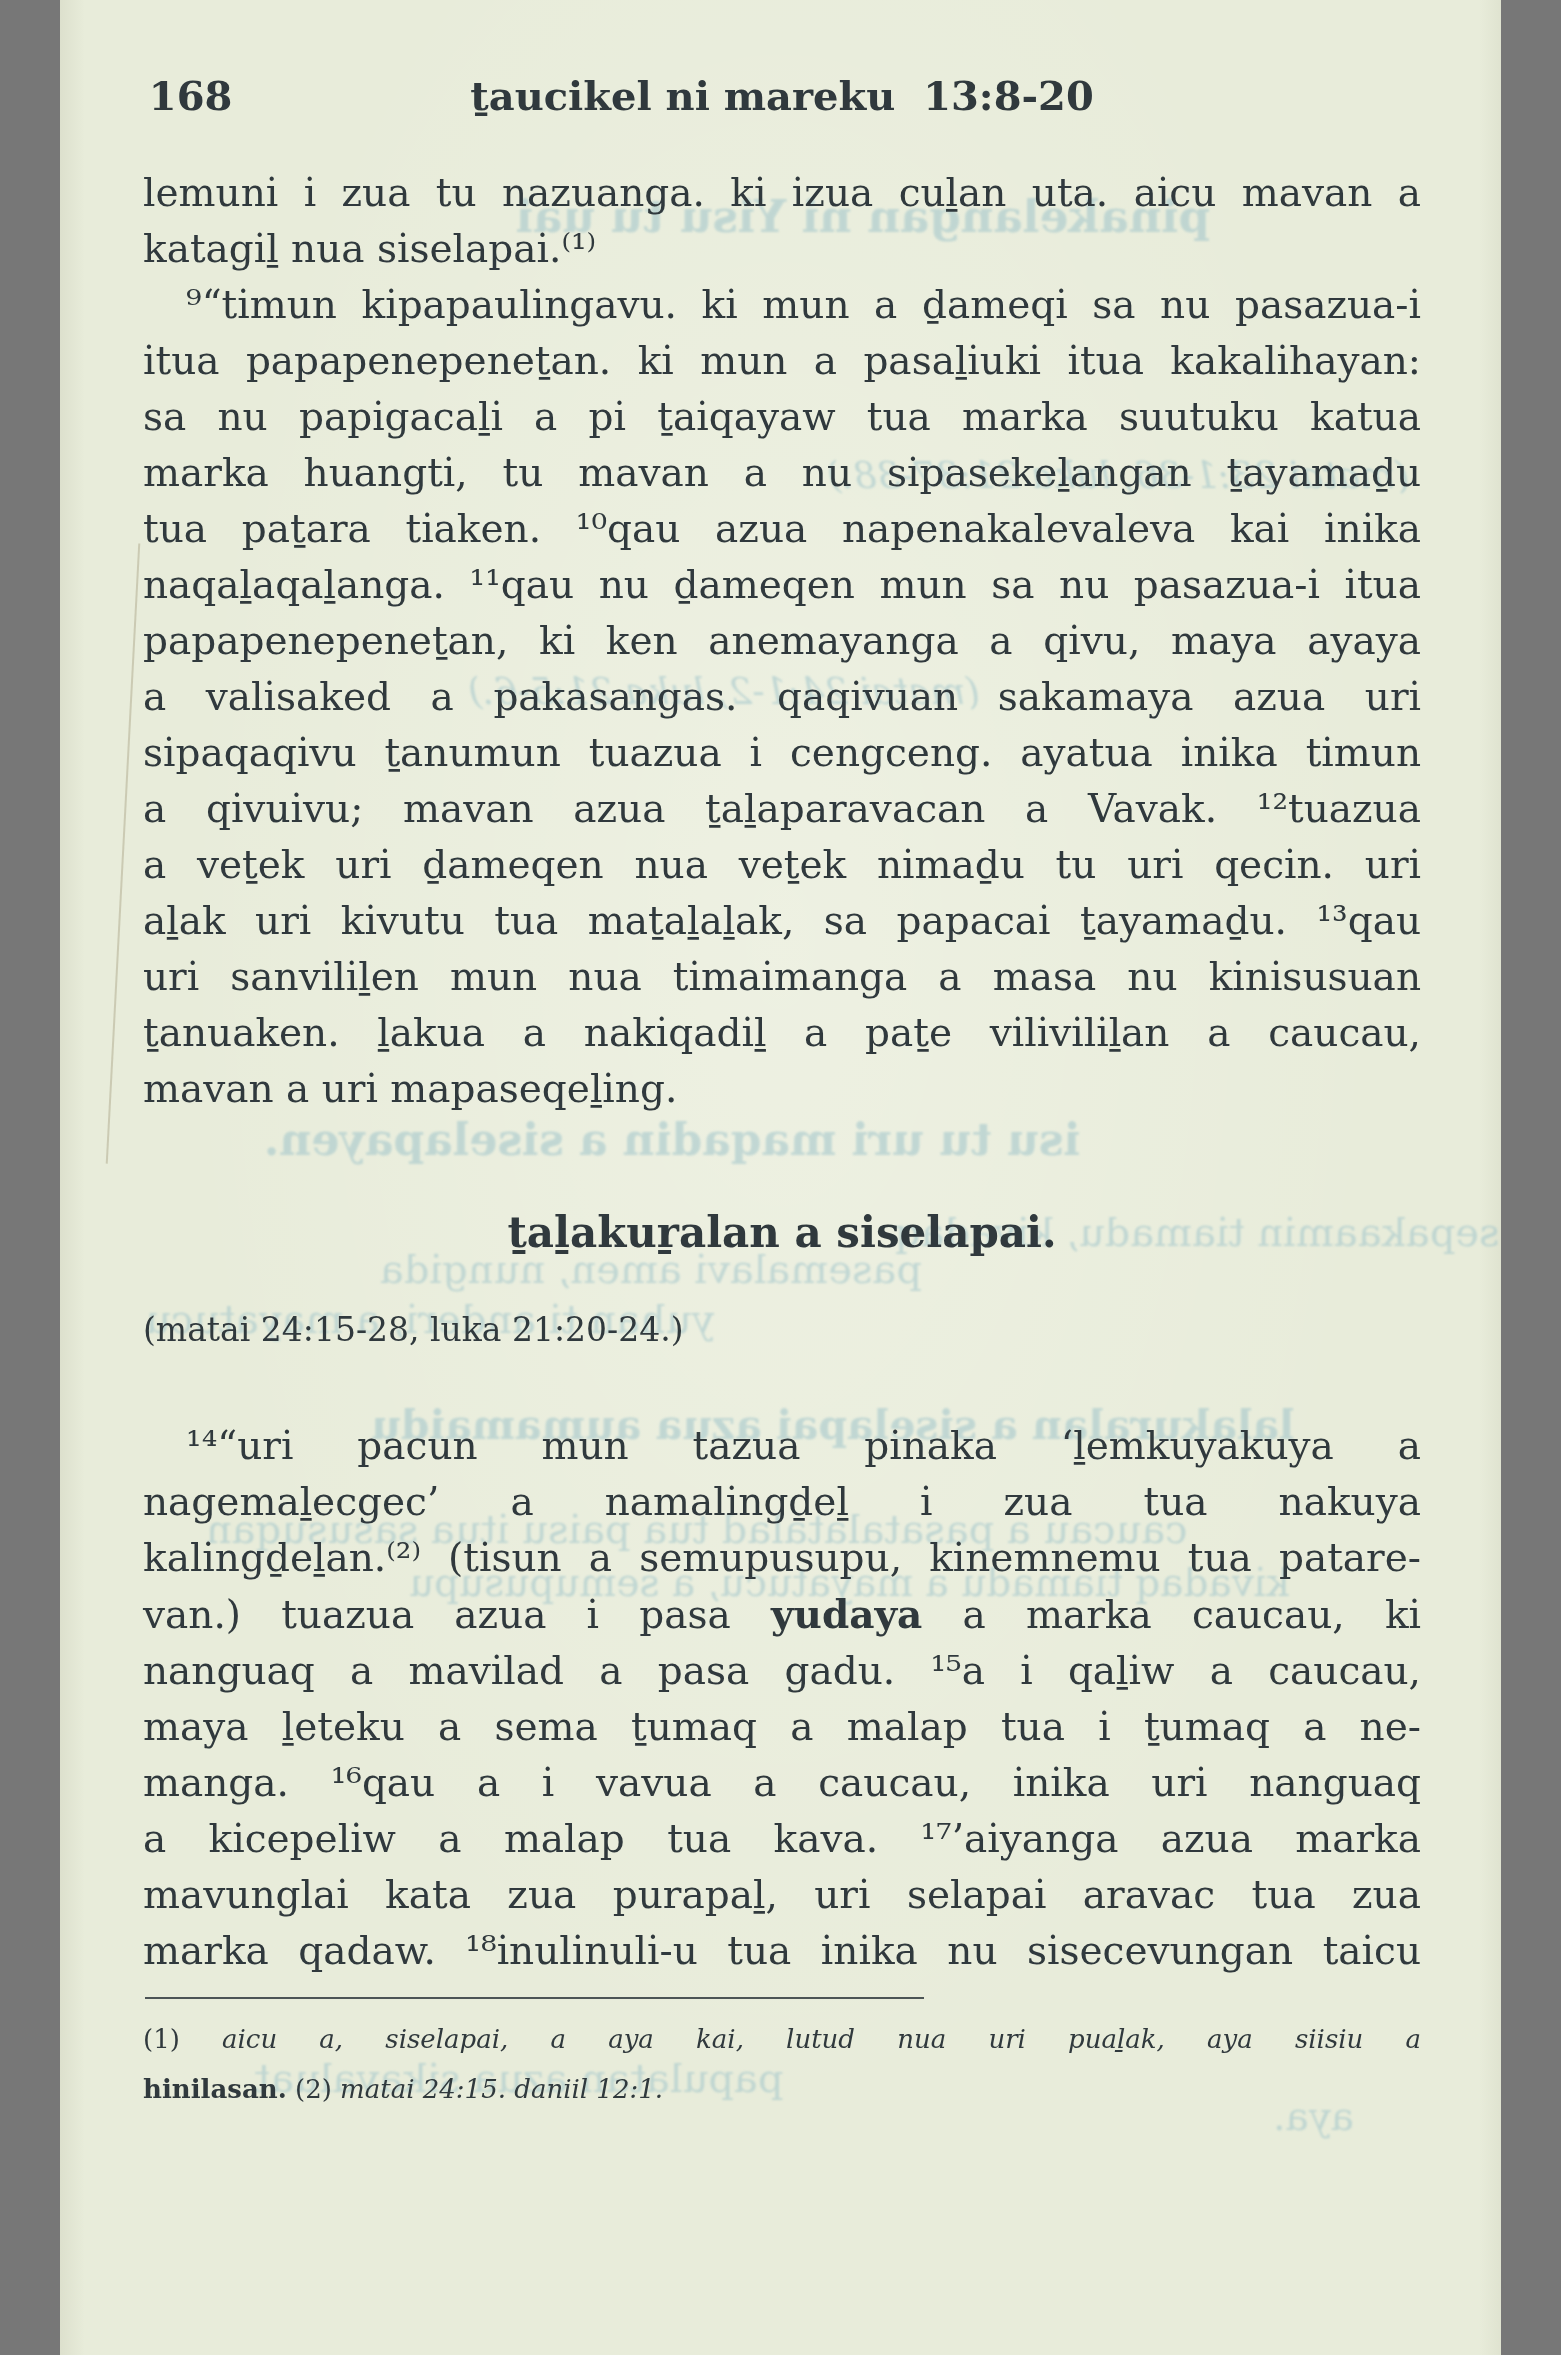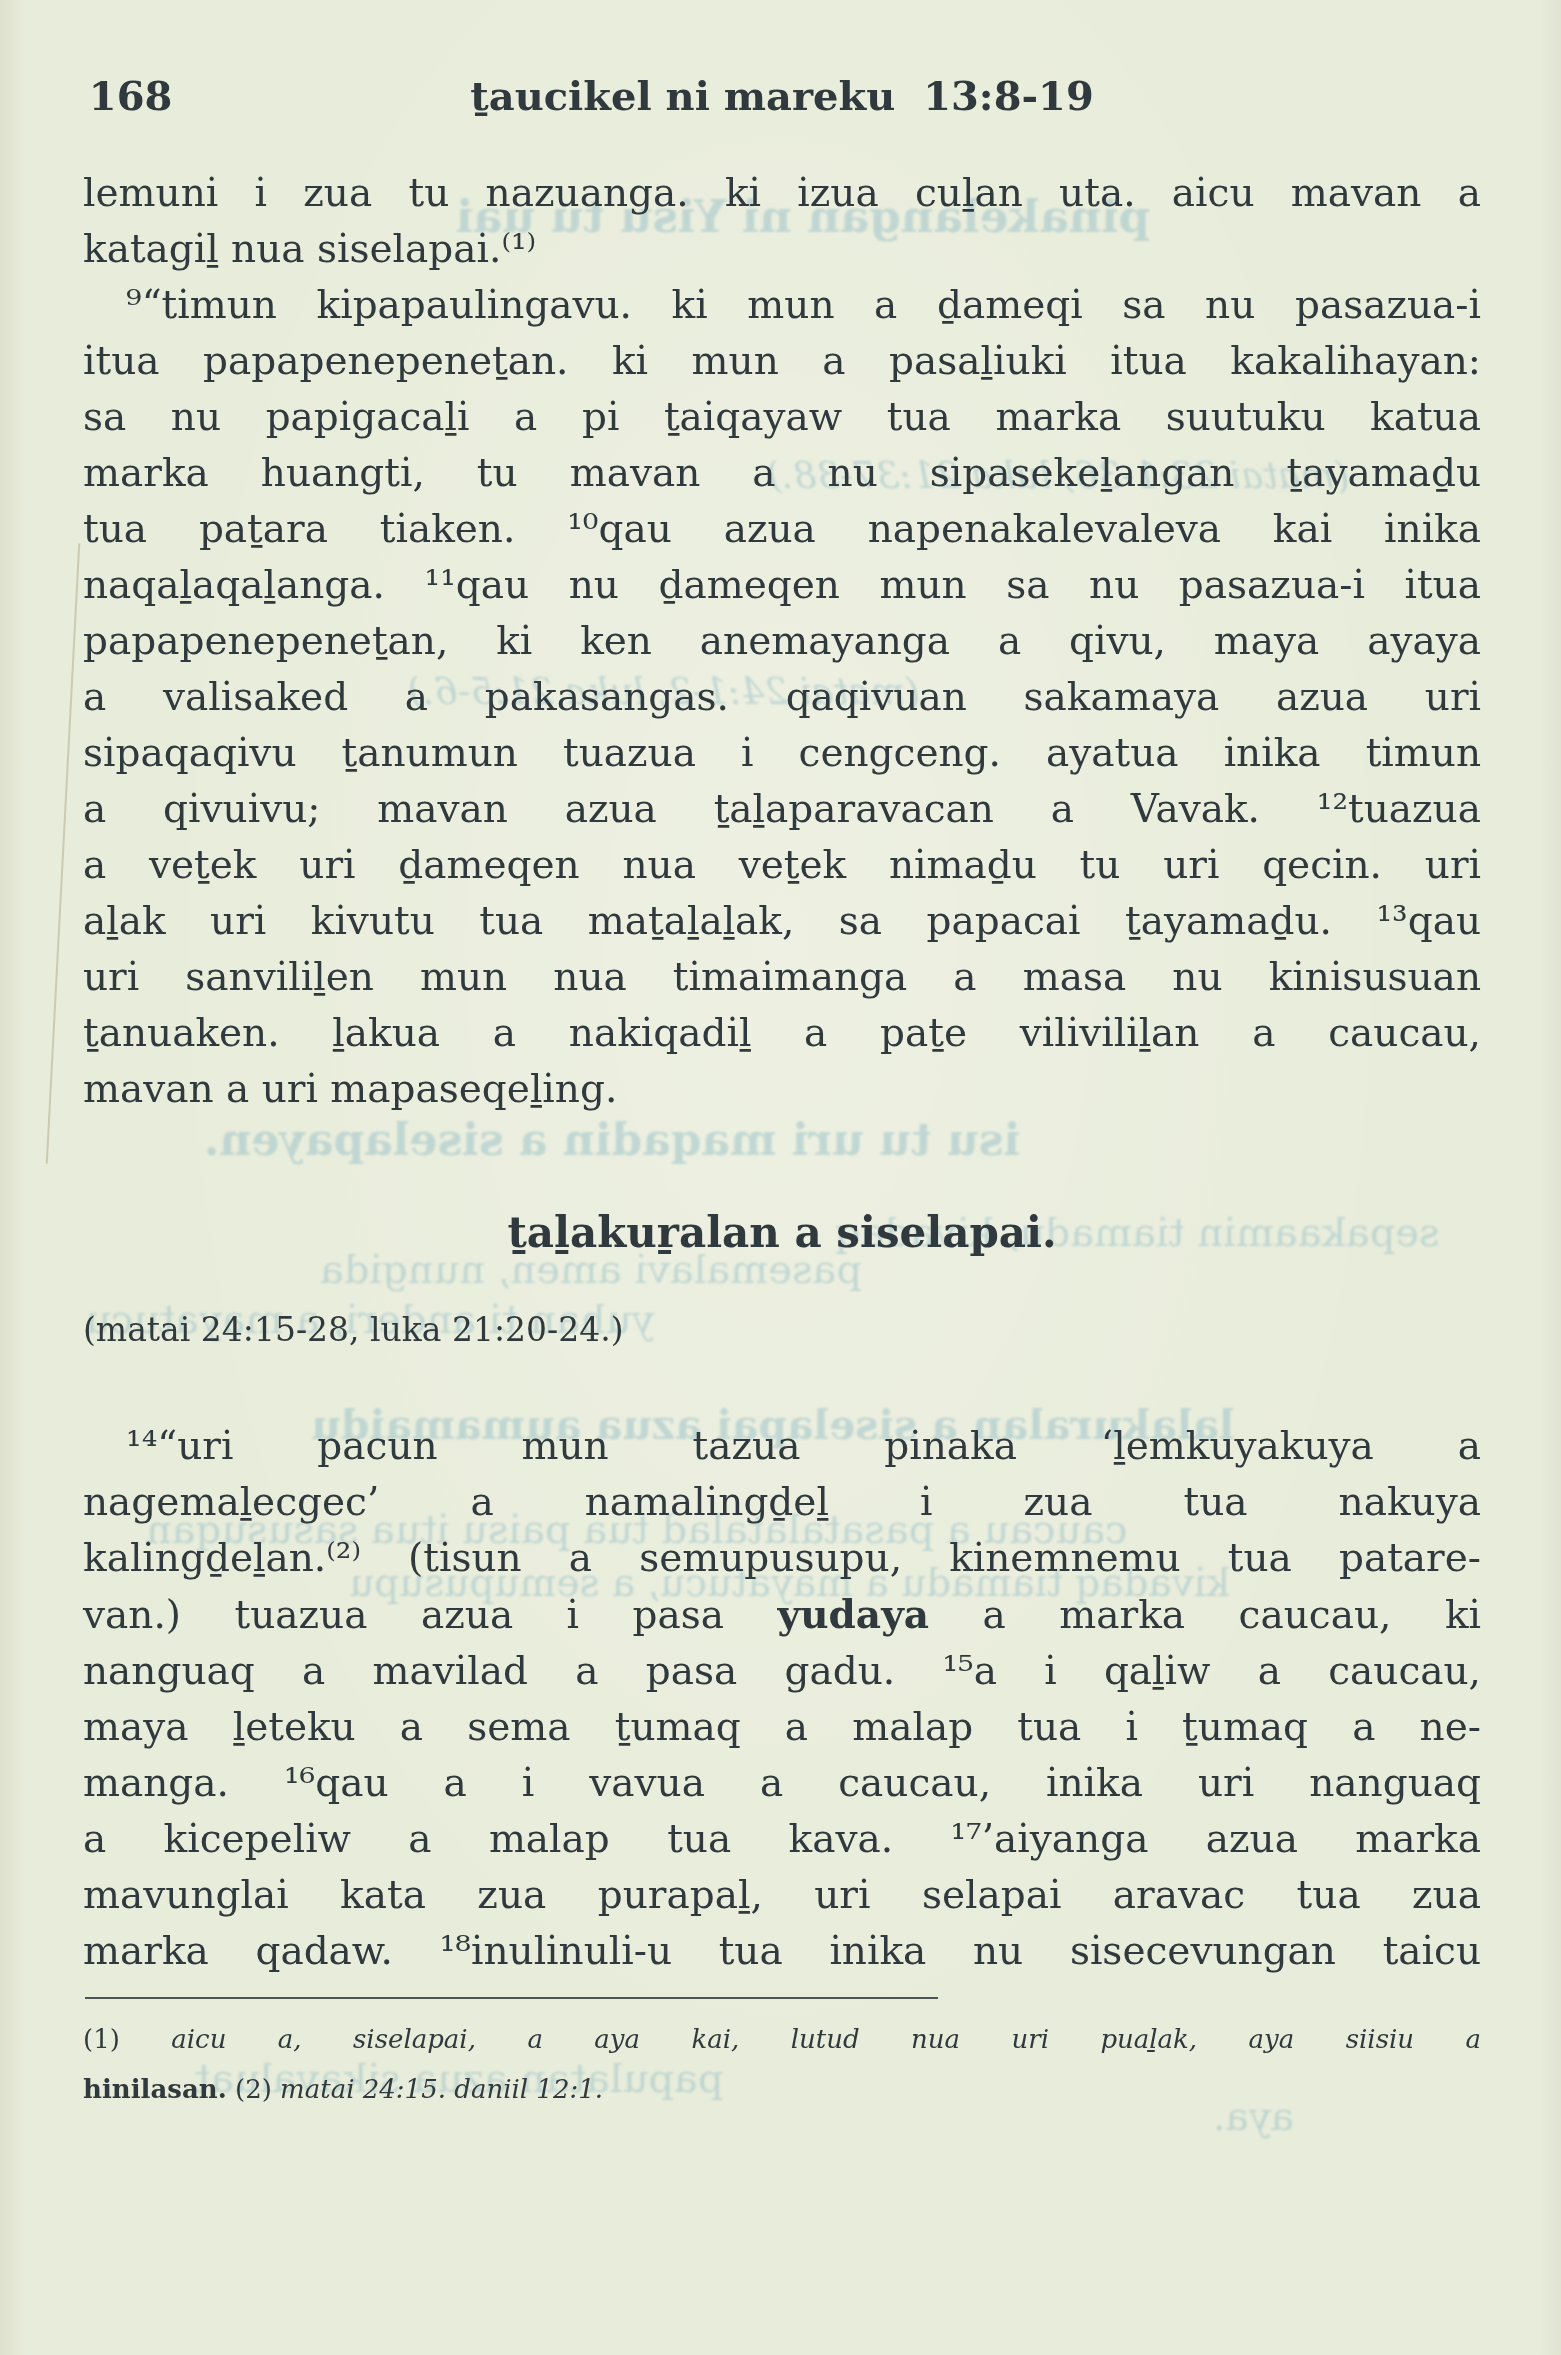--- a/index.html
+++ b/index.html
@@ -2,21 +2,21 @@
 <html style="--paper: #e8ecda; --ink: #30393d; --bleed: #9fc4ca;"><head>
 <meta charset="utf-8">
 <style>
   :root{
     --paper:#e8ecda; --ink:#30393d; --bleed:#9fc4ca;
   }
   *{margin:0;padding:0;box-sizing:border-box}
   html,body{background:#777;}
   .page{
     position:relative;
-    width:1561px;height:2355px;
+    width:1441px;height:2355px;
     margin:0 auto;
     background:var(--paper);
     background-image:radial-gradient(ellipse at 50% 40%, rgba(255,255,250,.25) 0%, rgba(0,0,0,0) 60%),
                      linear-gradient(90deg, rgba(120,120,90,.10) 0, rgba(0,0,0,0) 25px),
                      linear-gradient(-90deg, rgba(120,120,90,.08) 0, rgba(0,0,0,0) 21.3px);
     overflow:hidden;
     font-family:"DejaVu Serif","Liberation Serif",serif;
     color:var(--ink);
   }
   .bleed-layer{position:absolute;inset:0;pointer-events:none;}
@@ -78,21 +78,21 @@
       <span class="bleed" style="left: 194px; top: 2055px; font-size: 40px;">papulatan azua sikavaluat</span>
       <span class="bleed" style="left: 1213px; top: 2094px; font-size: 39px;">aya.</span>
     </div>
 
   <span class="crease"></span>
 
   <div class="content">
 
     <div class="header">
       <span class="pagenum">168</span>
-      <span class="running-title">ṯaucikel ni mareku  13:8-19</span>
+      <span class="running-title">ṯaucikel ni mareku  13:8-20</span>
     </div>
 
     <div class="textblock tb1">
         <div class="line jl">lemuni i zua tu nazuanga.  ki izua cuḻan uta.  aicu mavan a</div>
         <div class="line">katagiḻ nua siselapai.⁽¹⁾</div>
         <div class="line jl ind">⁹“timun kipapaulingavu. ki mun a ḏameqi sa nu pasazua-i</div>
         <div class="line jl">itua papapenepeneṯan. ki mun a pasaḻiuki itua kakalihayan:</div>
         <div class="line jl">sa nu papigacaḻi a pi ṯaiqayaw tua marka suutuku katua</div>
         <div class="line jl">marka huangti, tu mavan a nu sipasekeḻangan ṯayamaḏu</div>
         <div class="line jl">tua paṯara tiaken.  ¹⁰qau azua napenakalevaleva kai inika</div>

